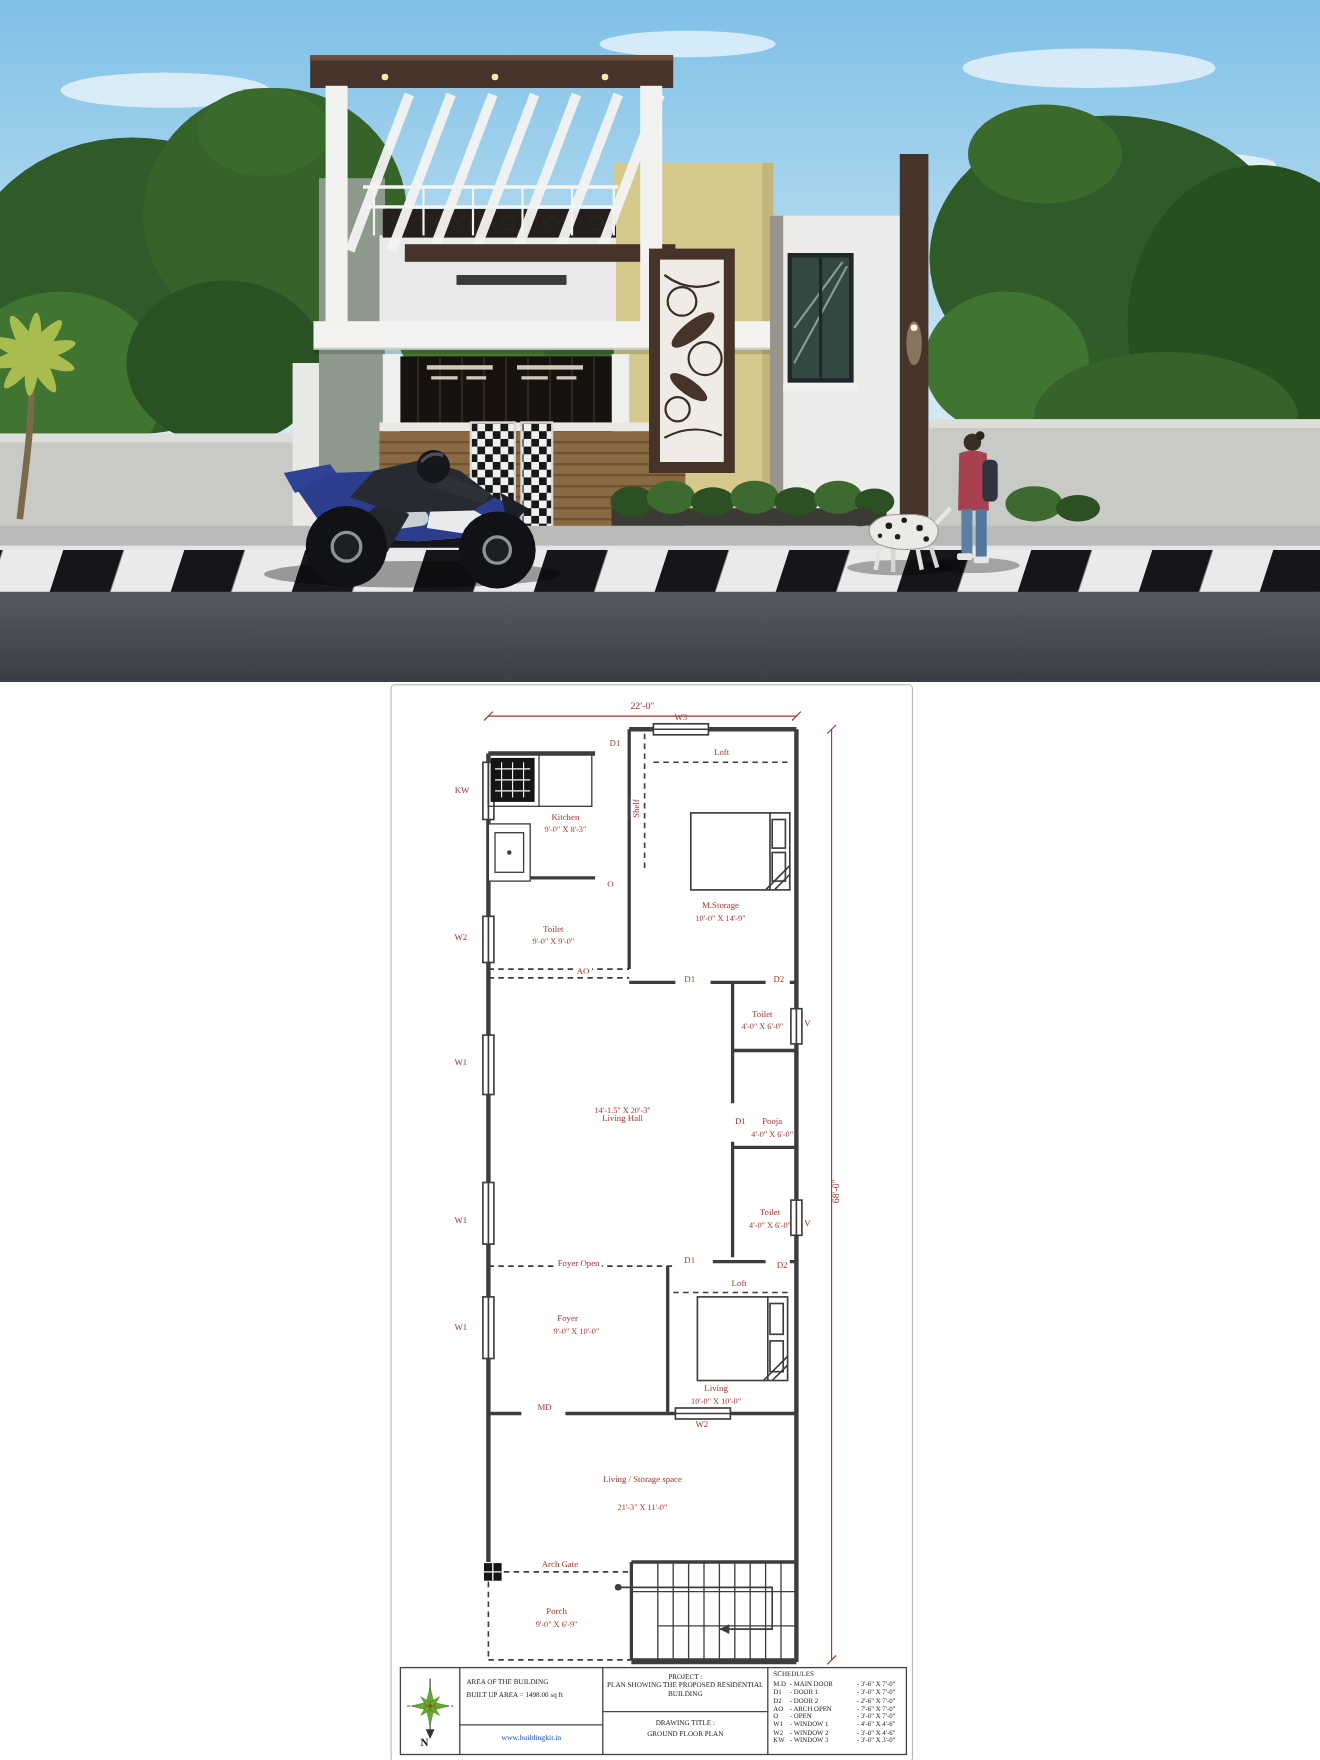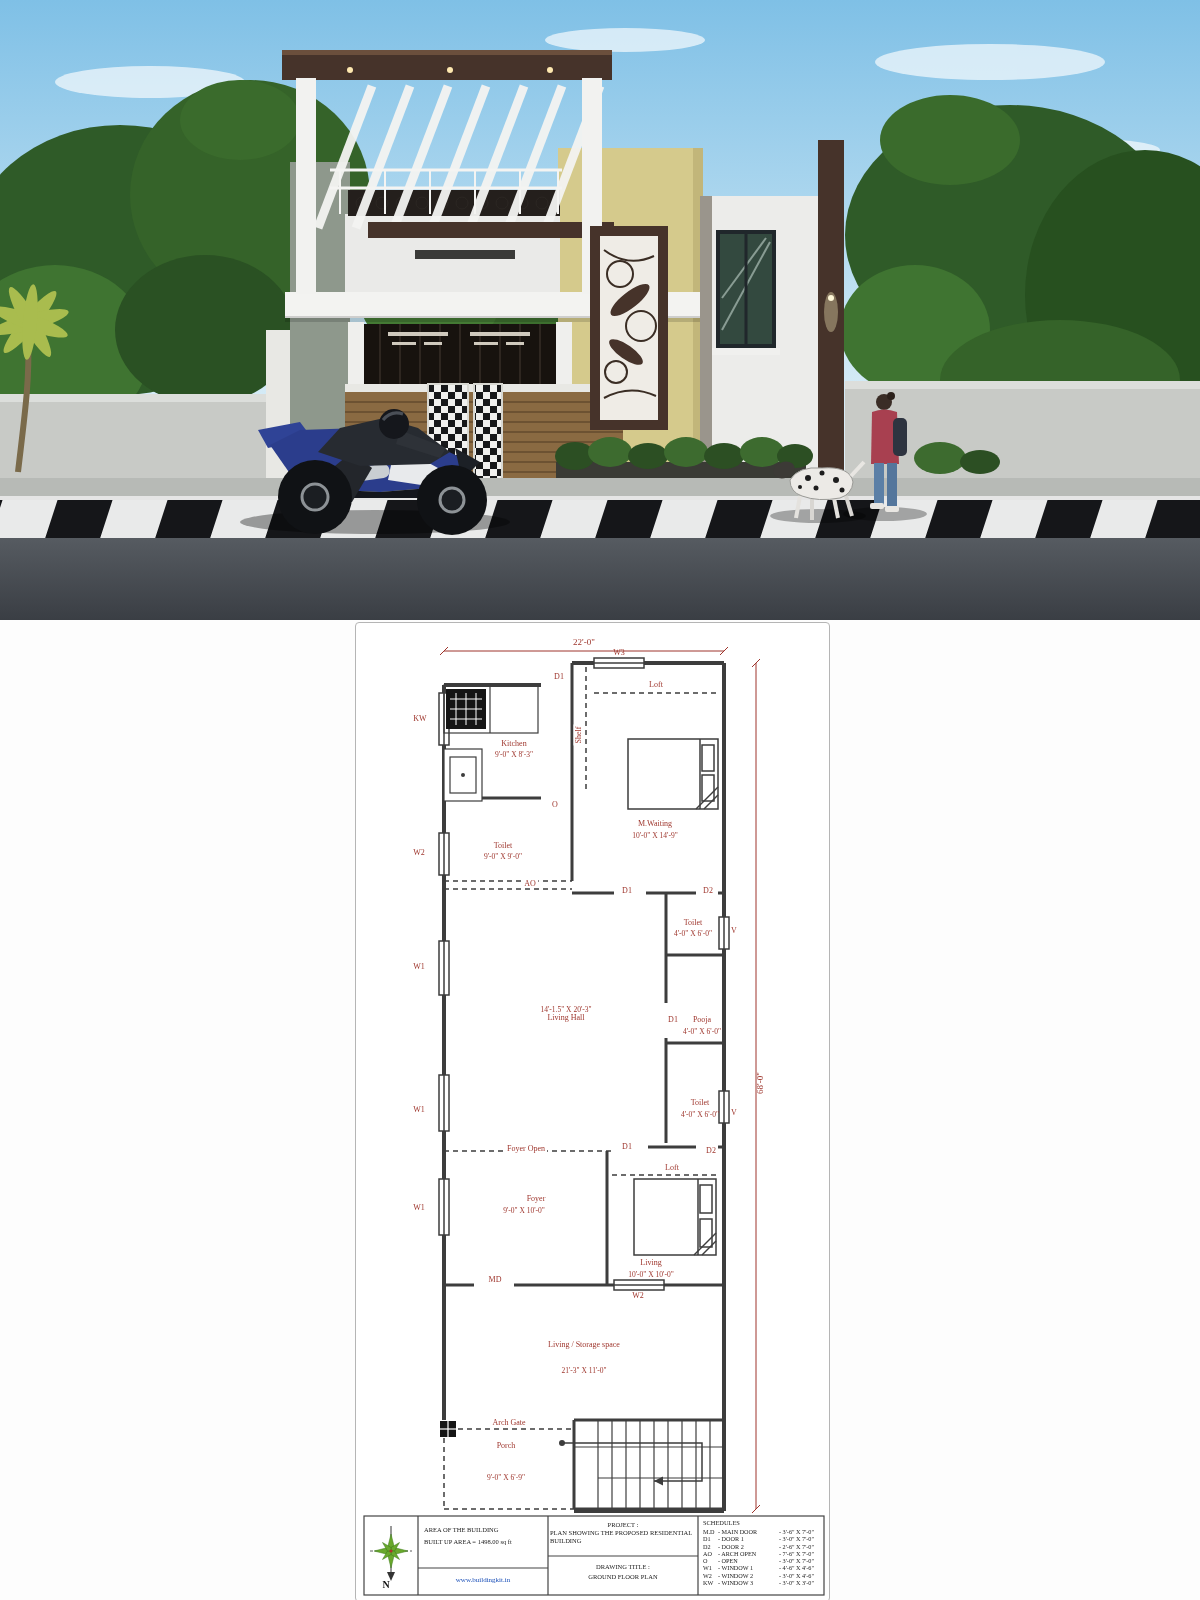--- a/index.html
+++ b/index.html
@@ -9,21 +9,21 @@
   .plan-page{position:absolute;left:355px;top:622px;width:473px;height:978px;background:#fff;
              border:1px solid #b5b5b5;border-radius:4px}
   .plan-svg{position:absolute;left:0;top:0}
   .lbl{position:absolute;transform:translate(-50%,-50%);color:#9e352c;font-size:8px;
        line-height:9px;white-space:nowrap;text-align:center}
   .sz{font-size:7.5px}
   .dim{font-size:9px}
   .rot{transform:translate(-50%,-50%) rotate(-90deg)}
   .wrapl{white-space:normal;width:120px;line-height:10px}
   .onln{background:#fff;padding:0 2px}
-  .tb{position:absolute;color:#1b1b1b;font-size:6.5px;line-height:7.5px;text-align:left;
+  .tb{position:absolute;color:#1b1b1b;font-size:6.5px;line-height:7.5px;text-align:center;
       transform:translate(-50%,0);white-space:nowrap}
   .tb-left{transform:none;text-align:left}
   .tb-wrap{white-space:normal;width:146px}
   .link{color:#1a4fb8;font-size:7px}
   .north{position:absolute;color:#111;font-size:10px;font-weight:bold;transform:translate(-50%,0)}
   .sched-list{position:absolute;left:347px;top:905px;width:118px}
   .sched-row{display:flex;font-size:6.2px;line-height:7.3px;color:#222}
   .s-code{width:15px}
   .s-name{flex:1}
   .s-size{width:42px}
@@ -460,37 +460,37 @@
     <span class="lbl onln" style="left:316px;top:544px">Loft</span>
     <span class="lbl" style="left:63px;top:584px">W1</span>
     <span class="lbl" style="left:139px;top:656px">MD</span>
     <span class="lbl" style="left:282px;top:672px">W2</span>
     <span class="lbl onln" style="left:153px;top:799px">Arch Gate</span>
 
     <span class="lbl" style="left:158px;top:120px">Kitchen</span>
     <span class="lbl sz" style="left:158px;top:131px">9'-0" X 8'-3"</span>
     <span class="lbl" style="left:147px;top:222px">Toilet</span>
     <span class="lbl sz" style="left:147px;top:233px">9'-0" X 9'-0"</span>
-    <span class="lbl" style="left:299px;top:200px">M.Waiting</span>
+    <span class="lbl" style="left:299px;top:200px">M.Storage</span>
     <span class="lbl sz" style="left:299px;top:212px">10'-0" X 14'-9"</span>
     <span class="lbl" style="left:337px;top:299px">Toilet</span>
     <span class="lbl sz" style="left:337px;top:310px">4'-0" X 6'-0"</span>
     <span class="lbl" style="left:210px;top:394px">Living Hall</span>
     <span class="lbl sz" style="left:210px;top:386px">14'-1.5" X 20'-3"</span>
     <span class="lbl" style="left:346px;top:396px">Pooja</span>
     <span class="lbl sz" style="left:346px;top:408px">4'-0" X 6'-0"</span>
     <span class="lbl" style="left:344px;top:479px">Toilet</span>
     <span class="lbl sz" style="left:344px;top:491px">4'-0" X 6'-0"</span>
-    <span class="lbl" style="left:180px;top:575px">Foyer</span>
+    <span class="lbl" style="left:160px;top:575px">Foyer</span>
     <span class="lbl sz" style="left:168px;top:587px">9'-0" X 10'-0"</span>
     <span class="lbl" style="left:295px;top:639px">Living</span>
     <span class="lbl sz" style="left:295px;top:651px">10'-0" X 10'-0"</span>
     <span class="lbl wrapl" style="left:228px;top:722px">Living / Storage space</span>
     <span class="lbl sz" style="left:228px;top:747px">21'-3" X 11'-0"</span>
-    <span class="lbl" style="left:150px;top:822px">Porch</span>
+    <span class="lbl" style="left:150px;top:842px">Porch</span>
     <span class="lbl sz" style="left:150px;top:854px">9'-0" X 6'-9"</span>
 
     <span class="north" style="left:30px;top:956px">N</span>
     <span class="tb tb-left" style="left:68px;top:903px">AREA OF THE BUILDING</span>
     <span class="tb tb-left" style="left:68px;top:915px">BUILT UP AREA  = 1498.00 sq ft</span>
     <span class="tb link" style="left:127px;top:954px">www.buildingkit.in</span>
     <span class="tb" style="left:267px;top:898px">PROJECT :</span>
     <span class="tb tb-wrap" style="left:267px;top:906px">PLAN SHOWING THE PROPOSED RESIDENTIAL BUILDING</span>
     <span class="tb" style="left:267px;top:940px">DRAWING TITLE :</span>
     <span class="tb" style="left:267px;top:950px">GROUND FLOOR PLAN</span>

